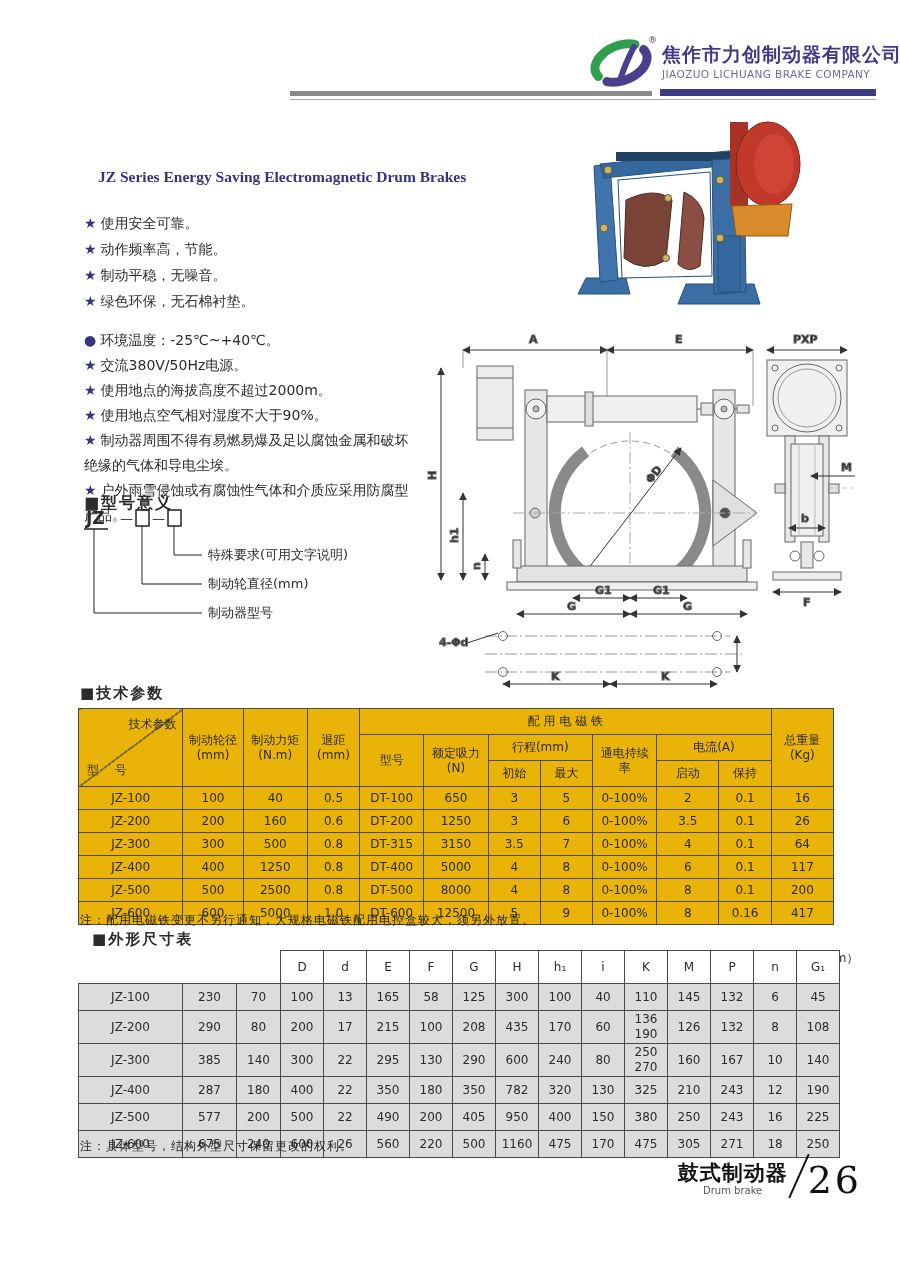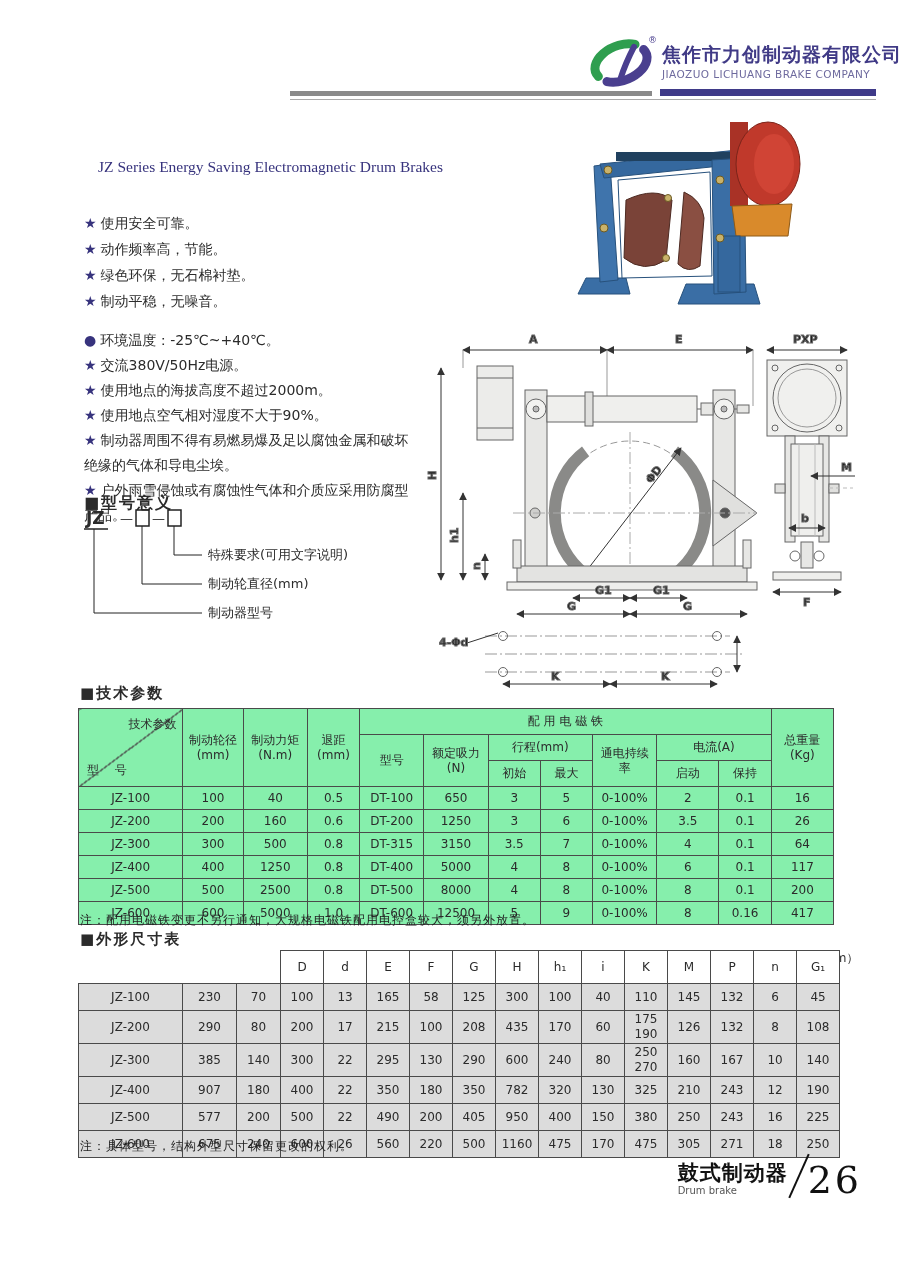--- a/index.html
+++ b/index.html
@@ -13,61 +13,61 @@
   .logo-wrap{position:absolute; left:588px; top:32px; width:300px; height:58px; display:flex; align-items:center;}
   .logo-mark{width:70px; height:56px; flex:0 0 auto;}
   .company{margin-left:4px;}
   .company .cn{font-size:19px; font-weight:bold; color:#403a86; letter-spacing:1px; white-space:nowrap;}
   .company .en{font-size:10.5px; color:#6e6a9e; letter-spacing:0.4px; white-space:nowrap;}
   .rule-gray{position:absolute; left:290px; top:91px; width:362px; height:5px; background:#8a8a8a;}
   .rule-navy{position:absolute; left:660px; top:89px; width:216px; height:7px; background:#3f3a88;}
   .rule-thin{position:absolute; left:290px; top:99px; width:586px; height:1px; background:#aaaaaa;}
   
   .title-cn{position:absolute; left:84px; top:122px; font-size:27px; font-weight:bold; color:#37337d; letter-spacing:1px;}
-  .title-en{position:absolute; left:98px; top:158px; font-size:15.5px; font-weight:normal; color:#37337d;
+  .title-en{position:absolute; left:98px; top:168px; font-size:15.5px; font-weight:bold; color:#37337d;
             font-family:"Liberation Serif","DejaVu Serif",serif;}
   
   .features{position:absolute; left:84px; top:210px; width:330px; font-size:14px; line-height:26px;}
   .conditions{position:absolute; left:84px; top:328px; width:336px; font-size:14px; line-height:25px;}
   .blt{color:#37337d; margin-right:4px;}
   
   .mm-head{position:absolute; left:84px; top:485px; font-size:16px; font-weight:bold; letter-spacing:2px;margin-top:8px;}
   .mm-svg{position:absolute; left:84px; top:508px;}
   .mm-svg text{font-size:13px; fill:#2b2b2b;}
   .mm-svg .jz{font-size:17px; font-weight:bold;}
   
   .photo{position:absolute; left:560px; top:108px; width:242px; height:206px;}
   
   .draw{position:absolute; left:425px; top:328px; width:430px; height:362px;}
   .draw text{font-size:11px; font-weight:bold; fill:#222;}
   
   .sec-head{position:absolute; font-size:15px; font-weight:bold; letter-spacing:2px;}
   .unit{position:absolute; font-size:12px; color:#333;}
   
-  table.tbl{border-collapse:collapse; table-layout:fixed; position:absolute; background:#86efac;}
+  table.tbl{border-collapse:collapse; table-layout:fixed; position:absolute; background:#eab308;}
   table.tbl th, table.tbl td{
     border:1px solid #4a4a4a; font-size:12px; font-weight:normal;
     text-align:center; vertical-align:middle; padding:1px 0;
     white-space:pre-line; line-height:1.25;
   }
   #tech-table{left:78px; top:708px; width:756px;}
   #tech-table thead th{height:23px;}
   #tech-table tbody td{height:20px;}
   #dim-table{left:78px; top:950px; width:762px;}
   #dim-table tbody td{background:#dcdcdc; height:24px;}
   #dim-table thead th{height:30px; background:#fff;}
   #dim-table thead th.blankhead{border-top:1px solid #fff; border-left:1px solid #fff;}
   .corner{position:relative; padding:0;
     background:linear-gradient(to bottom right, transparent calc(50% - 0.6px), #4a4a4a calc(50% - 0.6px), #4a4a4a calc(50% + 0.6px), transparent calc(50% + 0.6px));}
   .corner .c-top{position:absolute; top:8px; right:6px; font-size:12px;}
   .corner .c-bot{position:absolute; bottom:8px; left:8px; font-size:12px; letter-spacing:6px;}
   .note{position:absolute; font-size:12px; color:#222; letter-spacing:1px;}
   
   .footer{position:absolute; right:38px; top:1152px; display:flex; align-items:flex-end;}
-  .footer .labels{text-align:left; padding-bottom:6px;margin-left:8px;}
+  .footer .labels{text-align:center; padding-bottom:6px;margin-left:8px;}
   .footer .cn{font-size:21px; font-weight:bold; color:#111; letter-spacing:1px;}
   .footer .en{font-size:10px; color:#555; margin-top:-2px;}
   .footer .slash{width:2px; height:48px; background:#111; transform:rotate(24deg); margin:0 8px 2px 10px;}
   .footer .num{font-size:38px; font-family:"DejaVu Serif","Liberation Serif",serif; color:#111; letter-spacing:3px;}
 </style>
 </head>
 <body>
 
 <div class="page">
 
@@ -120,22 +120,22 @@
     <circle cx="44" cy="120" r="4" fill="#c9b26a" stroke="#6b5a24"></circle>
     <circle cx="160" cy="72" r="4" fill="#c9b26a" stroke="#6b5a24"></circle>
     <circle cx="160" cy="130" r="4" fill="#c9b26a" stroke="#6b5a24"></circle>
     <circle cx="108" cy="90" r="3.5" fill="#c9b26a" stroke="#6b5a24"></circle>
     <circle cx="106" cy="150" r="3.5" fill="#c9b26a" stroke="#6b5a24"></circle>
   </svg>
 
   <div class="features">
     <div><span class="blt">★</span><span>使用安全可靠。</span></div>
     <div><span class="blt">★</span><span>动作频率高，节能。</span></div>
+    <div><span class="blt">★</span><span>制动平稳，无噪音。</span></div>
     <div><span class="blt">★</span><span>绿色环保，无石棉衬垫。</span></div>
-    <div><span class="blt">★</span><span>制动平稳，无噪音。</span></div>
   </div>
 
   <div class="conditions">
     <div><span class="blt">●</span><span>环境温度：-25℃~+40℃。</span></div>
     <div><span class="blt">★</span><span>交流380V/50Hz电源。</span></div>
     <div><span class="blt">★</span><span>使用地点的海拔高度不超过2000m。</span></div>
     <div><span class="blt">★</span><span>使用地点空气相对湿度不大于90%。</span></div>
     <div><span class="blt">★</span><span>制动器周围不得有易燃易爆及足以腐蚀金属和破坏绝缘的气体和导电尘埃。</span></div>
     <div><span class="blt">★</span><span>户外雨雪侵蚀或有腐蚀性气体和介质应采用防腐型产品。</span></div>
   </div>
@@ -405,21 +405,21 @@
           <td>9</td>
           <td>0-100%</td>
           <td>8</td>
           <td>0.16</td>
           <td>417</td>
         </tr>
       </tbody>
   </table>
   <div class="note" style="left:80px; top:912px;">注：配用电磁铁变更不另行通知，大规格电磁铁配用电控盒较大，须另外放置。</div>
 
-  <div class="sec-head" style="left:80px; top:930px;">■外形尺寸表</div>
+  <div class="sec-head" style="left:92px; top:930px;">■外形尺寸表</div>
   <div class="unit" style="left:795px; top:950px;margin-left:16px;">（mm）</div>
   <table class="tbl" id="dim-table">
     <colgroup>
       <col style="width:104px">
         <col style="width:54px">
         <col style="width:44px">
       <col style="width:43px">
         <col style="width:43px">
         <col style="width:43px">
         <col style="width:43px">
@@ -475,21 +475,21 @@
           <td>290</td>
           <td>80</td>
           <td>200</td>
           <td>17</td>
           <td>215</td>
           <td>100</td>
           <td>208</td>
           <td>435</td>
           <td>170</td>
           <td>60</td>
-          <td>175
+          <td>136
 190</td>
           <td>126</td>
           <td>132</td>
           <td>8</td>
           <td>108</td>
         </tr>
         <tr>
           <td>JZ-300</td>
           <td>385</td>
           <td>140</td>
@@ -503,21 +503,21 @@
           <td>80</td>
           <td>250
 270</td>
           <td>160</td>
           <td>167</td>
           <td>10</td>
           <td>140</td>
         </tr>
         <tr>
           <td>JZ-400</td>
-          <td>907</td>
+          <td>287</td>
           <td>180</td>
           <td>400</td>
           <td>22</td>
           <td>350</td>
           <td>180</td>
           <td>350</td>
           <td>782</td>
           <td>320</td>
           <td>130</td>
           <td>325</td>

